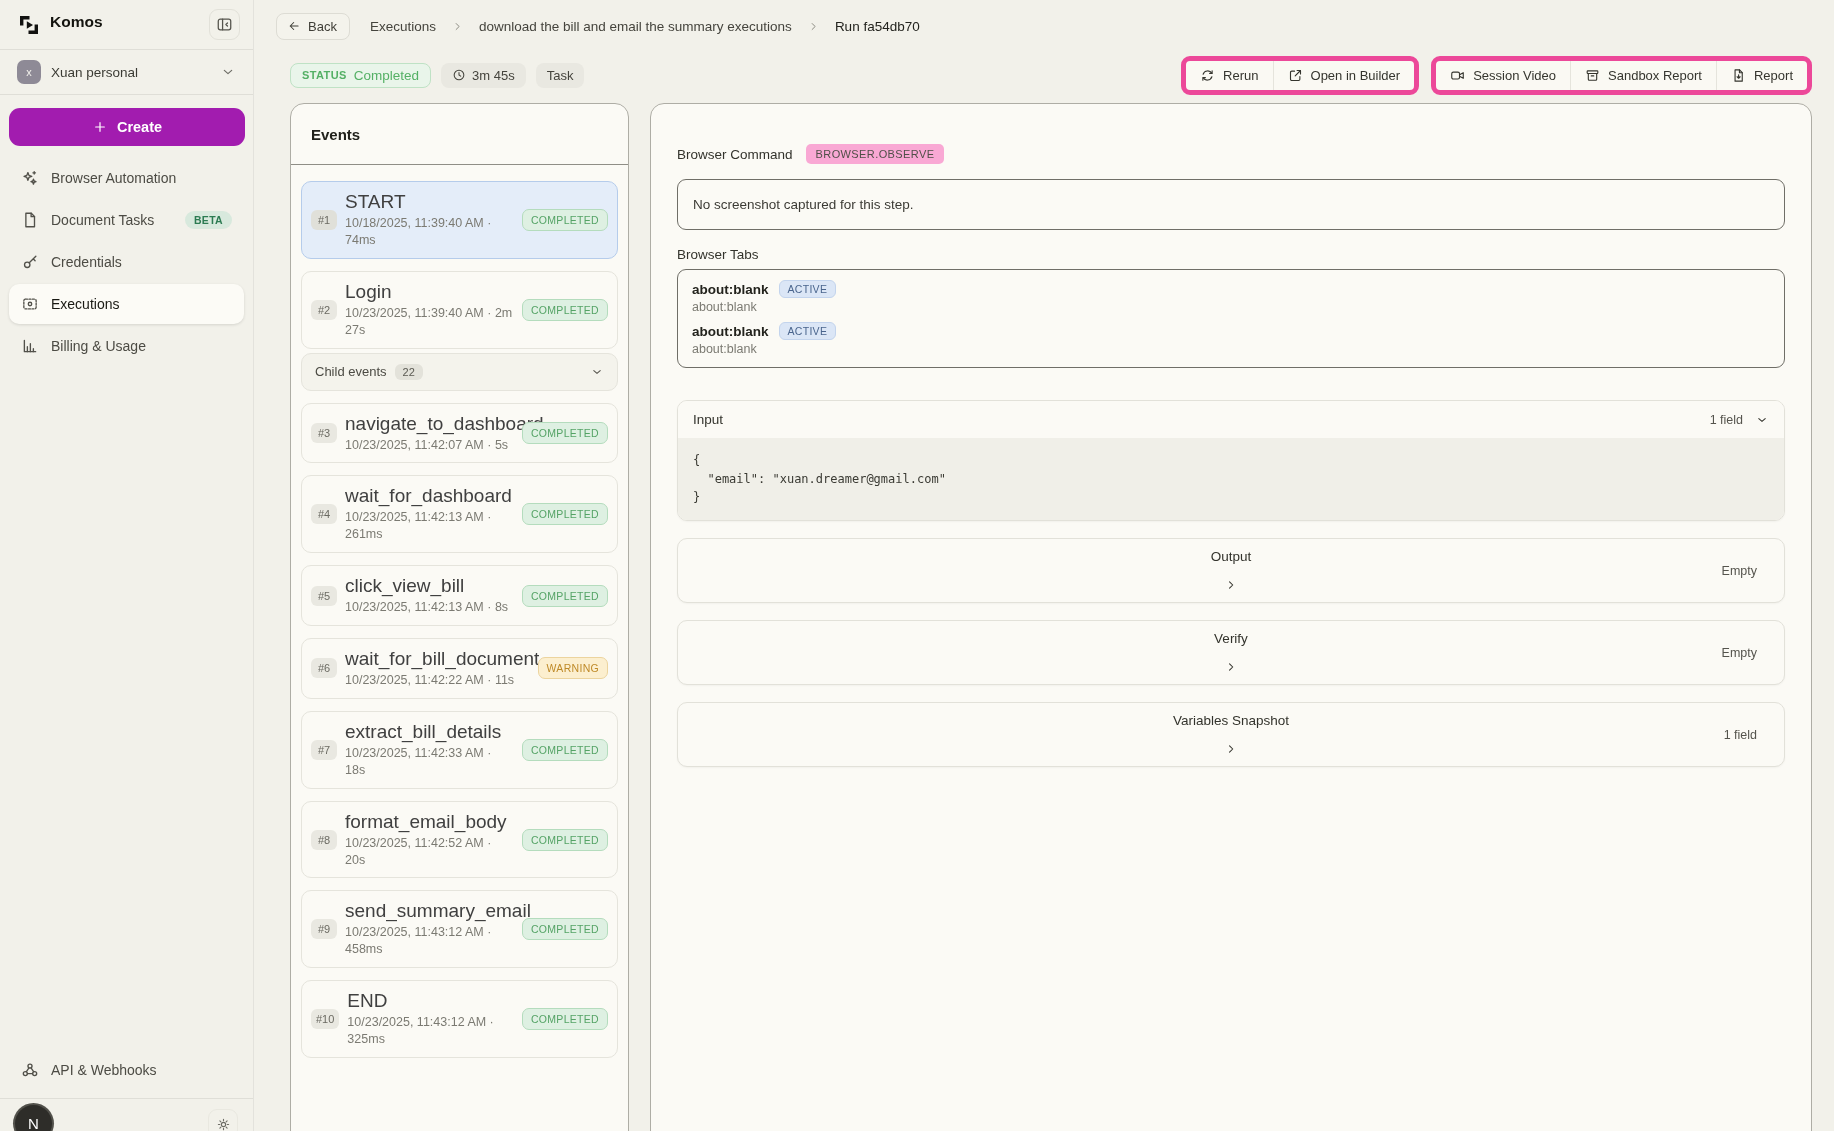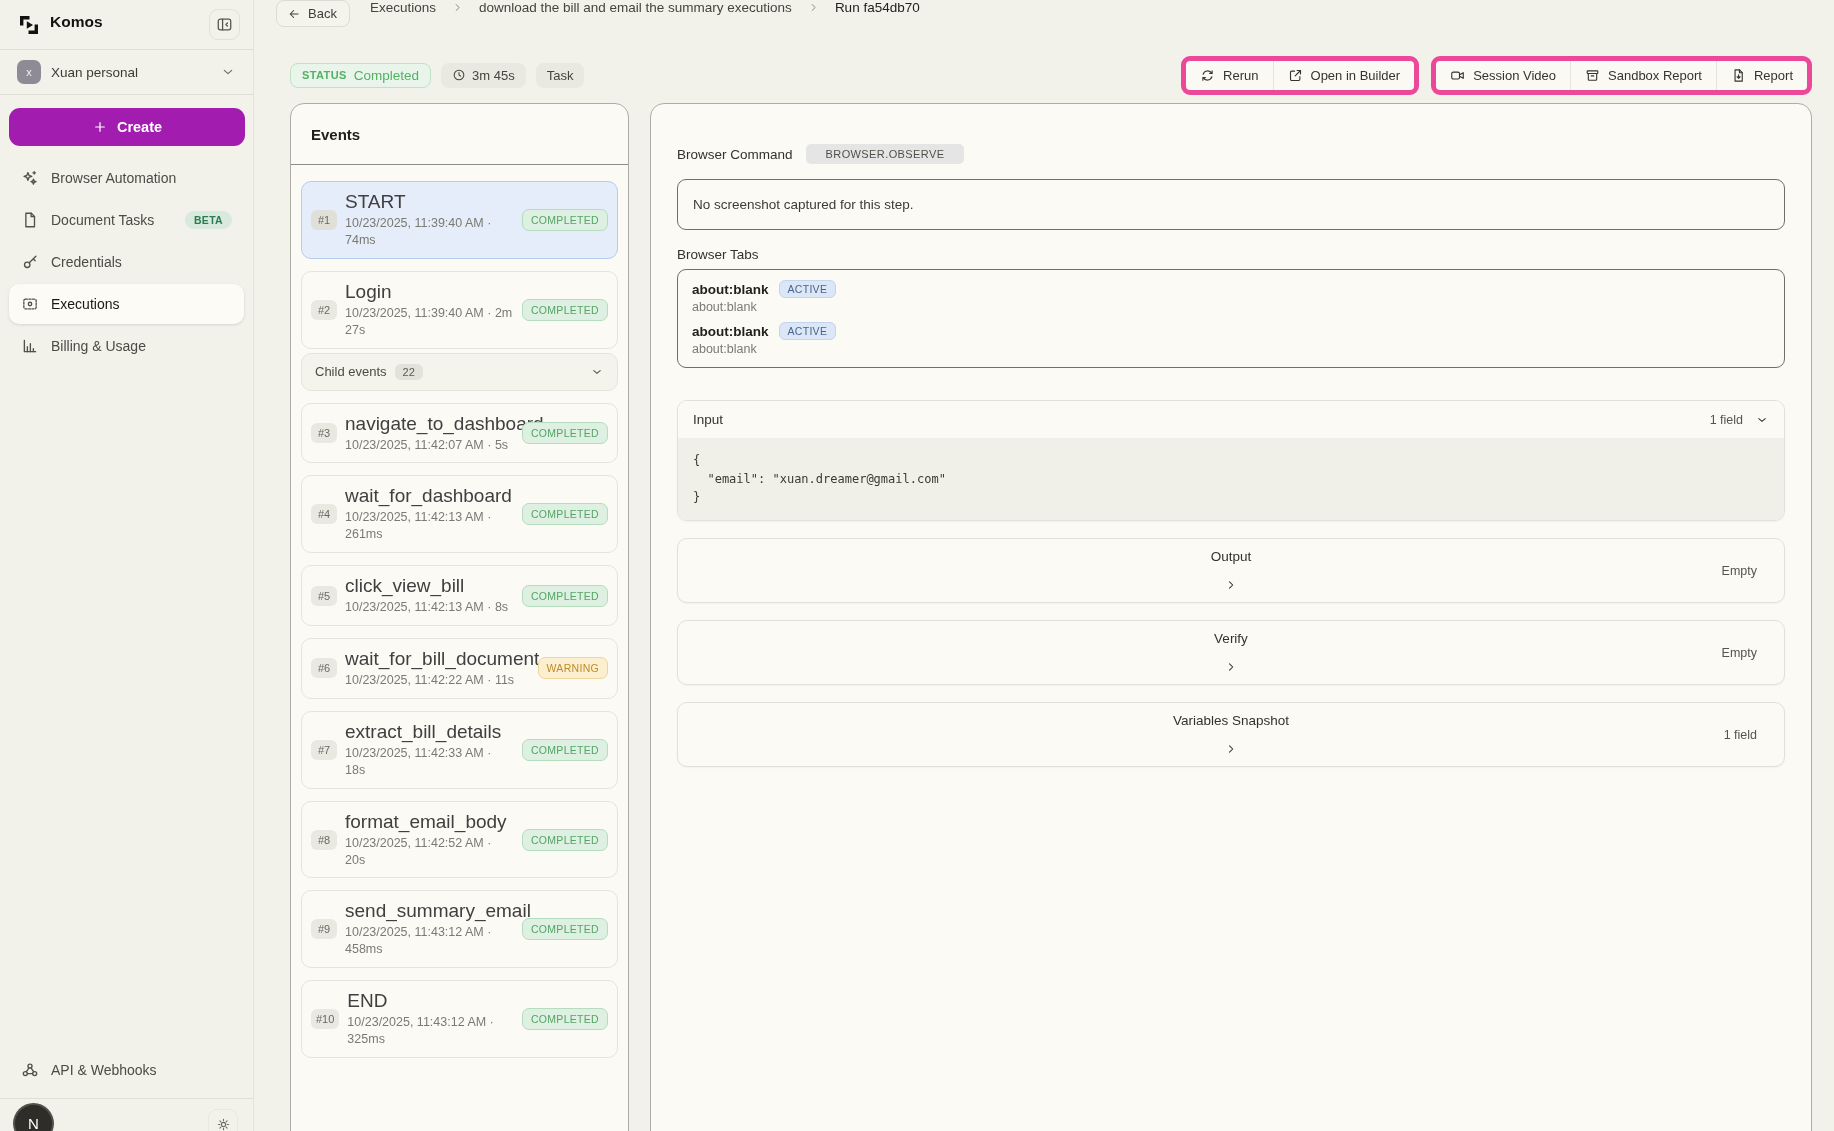--- a/index.html
+++ b/index.html
@@ -29,21 +29,21 @@
   .sb-footer{position:absolute;left:0;right:0;bottom:0;}
   .sb-footer .nav-item{margin:0 9px 8px;}
   .sb-divider{border-top:1px solid rgba(0,0,0,.08);}
   .user-row{height:32px;display:flex;align-items:flex-start;padding:6px 15px 0 15px;overflow:visible;}
   .user-avatar{width:37px;height:37px;border-radius:50%;background:#2e2d29;color:#fff;font-size:15px;display:flex;align-items:center;justify-content:center;box-shadow:0 0 0 2px #52514b;}
   .theme-btn{margin-left:auto;margin-top:4px;width:30px;height:30px;border:1px solid #e9e8e0;border-radius:9px;color:#6e6d66;display:flex;align-items:center;justify-content:center;}
   .theme-btn .icon{width:15px;height:15px;}
 
   
   .main{position:absolute;left:254px;right:0;top:0;bottom:0;}
-  .topbar{height:52px;display:flex;align-items:flex-start;padding:0 22px;gap:20px;}
+  .topbar{height:52px;display:flex;align-items:center;padding:0 22px;gap:20px;}
   .back-btn{display:flex;align-items:center;gap:7px;border:1px solid #dddcd4;border-radius:8px;padding:5px 12px 5px 10px;font-size:13px;color:#3f3e37;background:#f4f3ec;}
   .back-btn .icon{width:14px;height:14px;}
   .breadcrumb{display:flex;align-items:center;gap:15px;font-size:13.5px;}
   .crumb{color:#45443d;cursor:pointer;}
   .crumb.current{color:#23231e;cursor:default;}
   .crumb-sep{width:13px;height:13px;color:#8a897f;}
 
   .statusbar{height:46px;display:flex;align-items:center;padding:0 22px 0 36px;gap:10px;}
   .status-pill-main{display:flex;align-items:center;gap:7px;background:#e9f5ea;border:1px solid #bfe2c5;border-radius:8px;padding:4px 11px;}
   .status-label{font-size:11px;font-weight:700;letter-spacing:.4px;color:#54b065;}
@@ -72,21 +72,21 @@
   .status-pill.ok{background:#def0e2;border-color:#b4dcbd;color:#55a366;}
   .status-pill.warn{background:#fcefcf;border-color:#ecd49e;color:#bf8a28;}
   .child-events{display:flex;align-items:center;gap:8px;border:1px solid #e5e4dc;background:#f4f3ec;border-radius:10px;padding:10px 13px;font-size:13px;color:#4b4a43;margin-top:-8px;cursor:pointer;}
   .count-badge{background:#e3e2da;border-radius:6px;padding:2px 8px;font-size:11px;color:#5b5a52;}
   .chev-sm{width:14px;height:14px;color:#55544d;margin-left:auto;}
 
   .detail-panel{left:396px;right:22px;overflow:hidden;}
   .detail-content{padding:40px 26px;}
   .cmd-row{display:flex;align-items:center;gap:13px;margin-bottom:15px;}
   .cmd-label,.tabs-label,.sec-label{font-size:13.5px;color:#33332c;}
-  .cmd-badge{background:#e5e5e5;border-radius:5px;padding:4px 20px;font-size:11px;letter-spacing:.4px;color:#504f48;}
+  .cmd-badge{background:#f9a8d4;border-radius:5px;padding:4px 10px;font-size:11px;letter-spacing:.4px;color:#504f48;}
   .screenshot-box{border:1px solid #6f6e67;border-radius:9px;padding:17px 15px;font-size:13.5px;color:#3c3b35;margin-bottom:17px;}
   .tabs-label{display:block;margin-bottom:7px;}
   .tabs-box{border:1px solid #6f6e67;border-radius:9px;padding:10px 14px 3px;margin-bottom:32px;}
   .tab-title-row{display:flex;align-items:center;gap:10px;margin-bottom:2px;}
   .tab-title{font-size:13.5px;font-weight:700;color:#23231d;}
   .active-badge{background:#dbe6f6;border:1px solid #c3d4ed;border-radius:6px;padding:2px 8px;font-size:10.5px;color:#4a658d;letter-spacing:.3px;}
   .tab-url{font-size:12.5px;color:#7b7a72;margin-bottom:8px;}
   .section-card{border:1px solid #e2e1d9;border-radius:10px;overflow:hidden;margin-bottom:17px;box-shadow:0 1px 2px rgba(0,0,0,.04);}
   .section-header{display:flex;align-items:center;padding:11px 15px;background:#fbfaf5;cursor:pointer;}
   .sec-meta{margin-left:auto;font-size:12.5px;color:#55544d;margin-right:12px;}
@@ -309,21 +309,21 @@
       </div>
   </div>
 
   <section class="panel events-panel">
     <div class="events-header">Events</div>
     <div class="events-list" id="events-list">
         <div class="event-card selected">
           <span class="num-badge">#1</span>
           <div class="event-body">
             <div class="event-title">START</div>
-            <div class="event-meta">10/23/2025, 11:39:40 AM · 74ms</div>
+            <div class="event-meta">10/18/2025, 11:39:40 AM · 74ms</div>
           </div>
           <span class="status-pill ok">COMPLETED</span>
         </div>
         <div class="event-card">
           <span class="num-badge">#2</span>
           <div class="event-body">
             <div class="event-title">Login</div>
             <div class="event-meta">10/23/2025, 11:39:40 AM · 2m 27s</div>
           </div>
           <span class="status-pill ok">COMPLETED</span>

